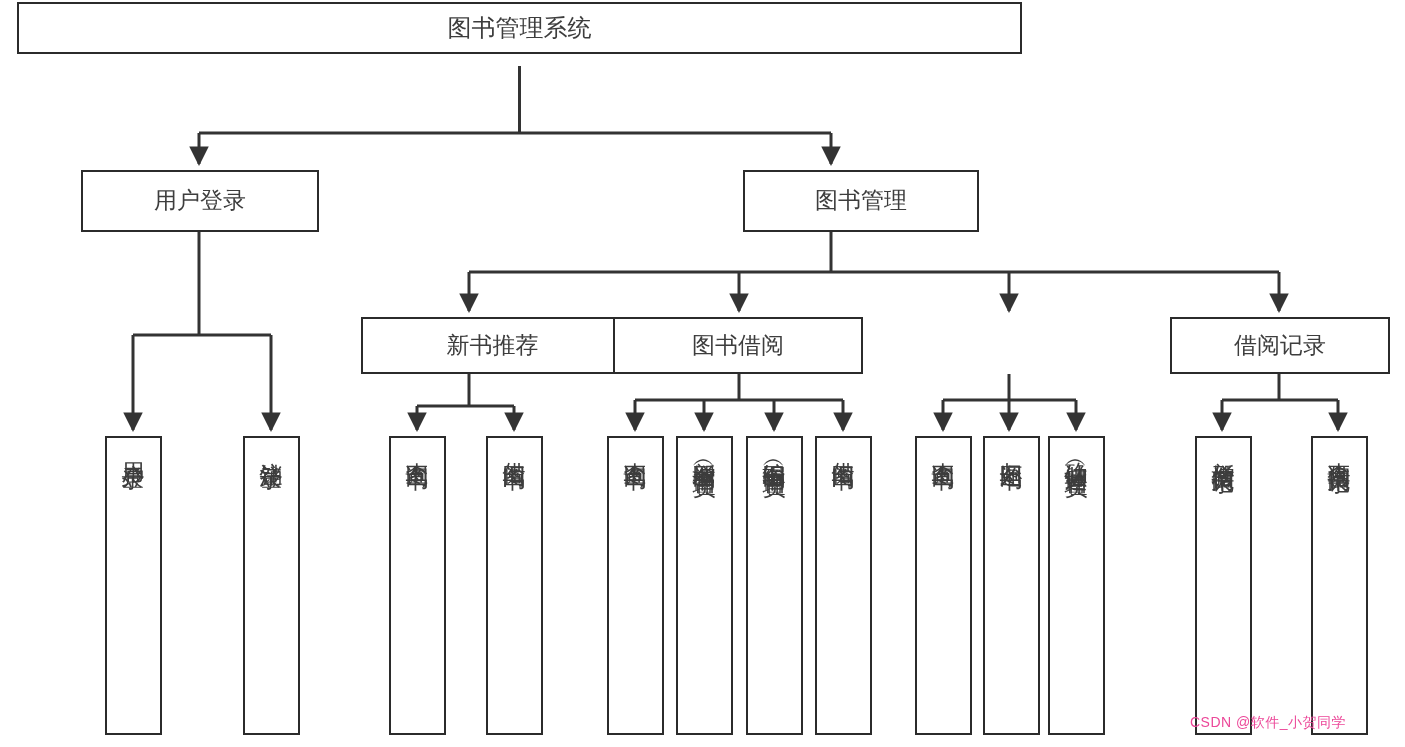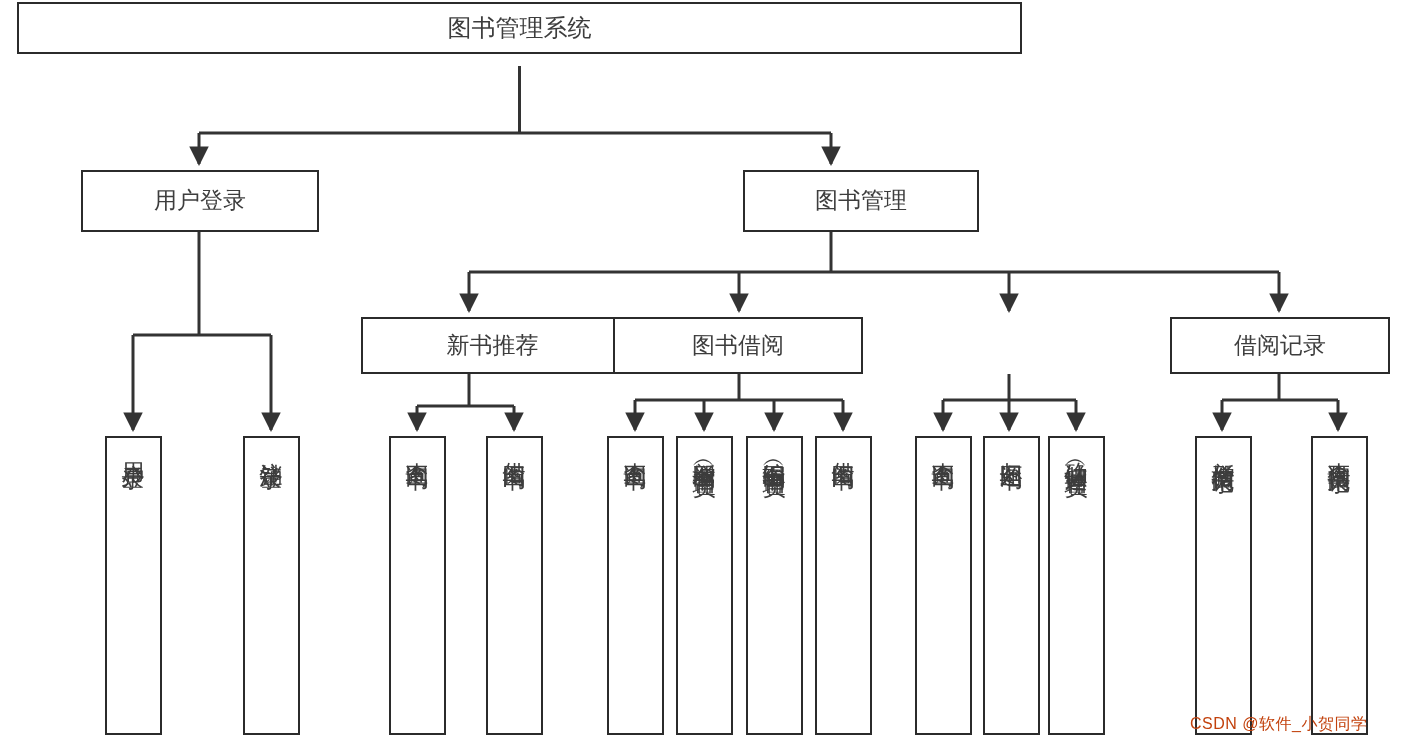--- a/index.html
+++ b/index.html
@@ -55,22 +55,22 @@
     writing-mode: vertical-rl;
     text-orientation: upright;
     font-size: 23px;
     letter-spacing: 2px;
     line-height: 1.05;
   }
   .watermark {
     position: absolute;
     left: 1190px;
     top: 714px;
-    font-size: 16px;
-    color: #c2410c;
+    font-size: 14px;
+    color: #ec4899;
     letter-spacing: 0.5px;
     z-index: 3;
     white-space: pre;
   }
 </style>
 </head>
 <body>
 
 <div id="canvas">
 

